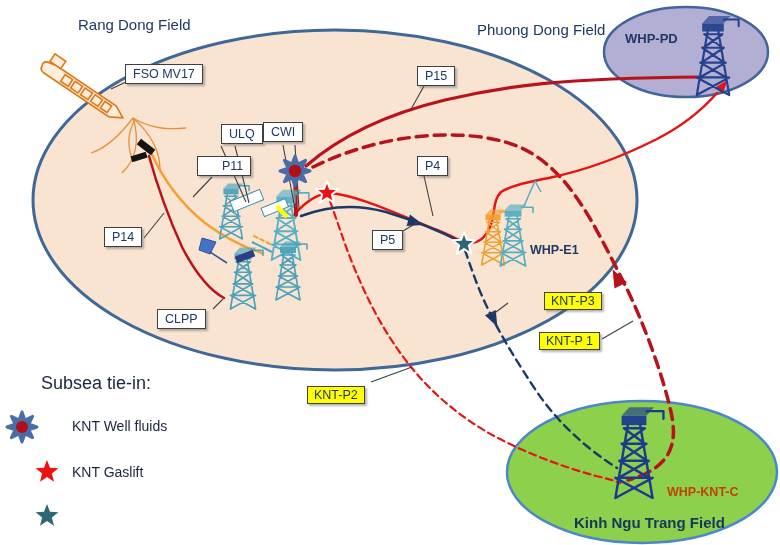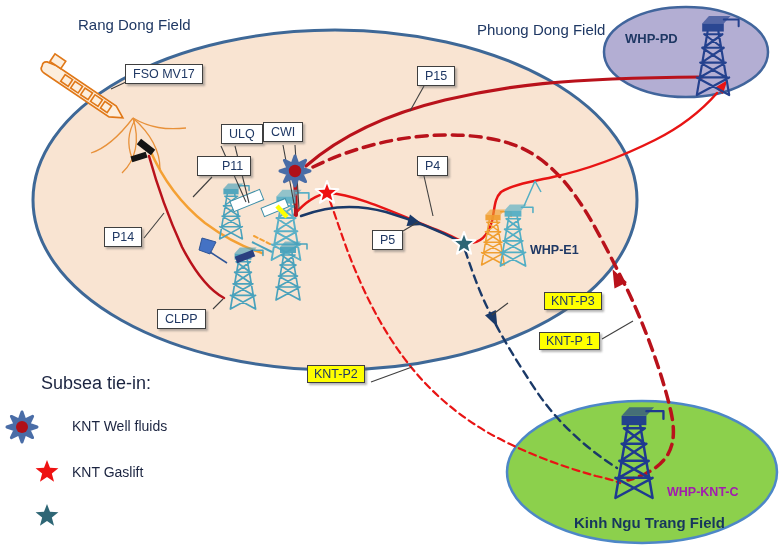--- a/index.html
+++ b/index.html
@@ -129,35 +129,35 @@
     <path d="M0,-12 L3,-4.13 L11.41,-3.71 L4.85,1.58 L7.05,9.71 L0,5.1 L-7.05,9.71 L-4.85,1.58 L-11.41,-3.71 L-3,-4.13 Z" transform="translate(327,193)" fill="#EE1111" stroke="#FFFFFF" stroke-width="2" stroke-linejoin="round"></path>
     <path d="M0,-12 L3,-4.13 L11.41,-3.71 L4.85,1.58 L7.05,9.71 L0,5.1 L-7.05,9.71 L-4.85,1.58 L-11.41,-3.71 L-3,-4.13 Z" transform="translate(464,244)" fill="#2E6675" stroke="#FFFFFF" stroke-width="2" stroke-linejoin="round"></path>
   </svg>
 
   <div class="abs field-title" style="left:78px;top:16px;">Rang Dong Field</div>
   <div class="abs field-title" style="left:477px;top:21px;">Phuong Dong Field</div>
   <div class="abs field-title bold" style="left:574px;top:514px;font-size:15px;">Kinh Ngu Trang Field</div>
 
   <div class="abs plat-label" style="left:625px;top:31px;font-size:13px;">WHP-PD</div>
   <div class="abs plat-label" style="left:530px;top:243px;">WHP-E1</div>
-  <div class="abs plat-label" style="left:667px;top:485px;color:#a21caf;">WHP-KNT-C</div>
+  <div class="abs plat-label" style="left:667px;top:485px;color:#c2410c;">WHP-KNT-C</div>
 
   <div class="callout" style="left:125px;top:64px;">FSO MV17</div>
   <div class="callout" style="left:221px;top:124px;">ULQ</div>
   <div class="callout" style="left:263px;top:122px;">CWI</div>
   <div class="callout" style="left:197px;top:156px;padding-left:24px;">P11</div>
   <div class="callout" style="left:104px;top:227px;">P14</div>
   <div class="callout" style="left:157px;top:309px;">CLPP</div>
   <div class="callout" style="left:417px;top:66px;">P15</div>
   <div class="callout" style="left:417px;top:156px;">P4</div>
   <div class="callout" style="left:372px;top:230px;">P5</div>
 
   <div class="callout yellow" style="left:507px;top:292px;margin-left:37px;">KNT-P3</div>
   <div class="callout yellow" style="left:539px;top:332px;">KNT-P 1</div>
-  <div class="callout yellow" style="left:307px;top:365px;">KNT-P2</div>
+  <div class="callout yellow" style="left:307px;top:386px;">KNT-P2</div>
 
   <div class="abs legend-title" style="left:41px;top:373px;">Subsea tie-in:</div>
 
   <svg class="legend-icon" style="left:5px;top:410px;" width="34" height="34" viewBox="-17 -17 34 34">
     <polygon points="15,0 6.93,2.87 10.61,10.61 2.87,6.93 0,15 -2.87,6.93 -10.61,10.61 -6.93,2.87 -15,0 -6.93,-2.87 -10.61,-10.61 -2.87,-6.93 0,-15 2.87,-6.93 10.61,-10.61 6.93,-2.87" fill="#4A6DA7" stroke="#4A6DA7" stroke-width="3" stroke-linejoin="round"></polygon>
     <circle r="6" fill="#B01018"></circle>
   </svg>
   <div class="abs legend-label" style="left:72px;top:418px;">KNT Well fluids</div>
 
   <svg class="legend-icon" style="left:33px;top:458px;" width="28" height="28" viewBox="-14 -14 28 28">

